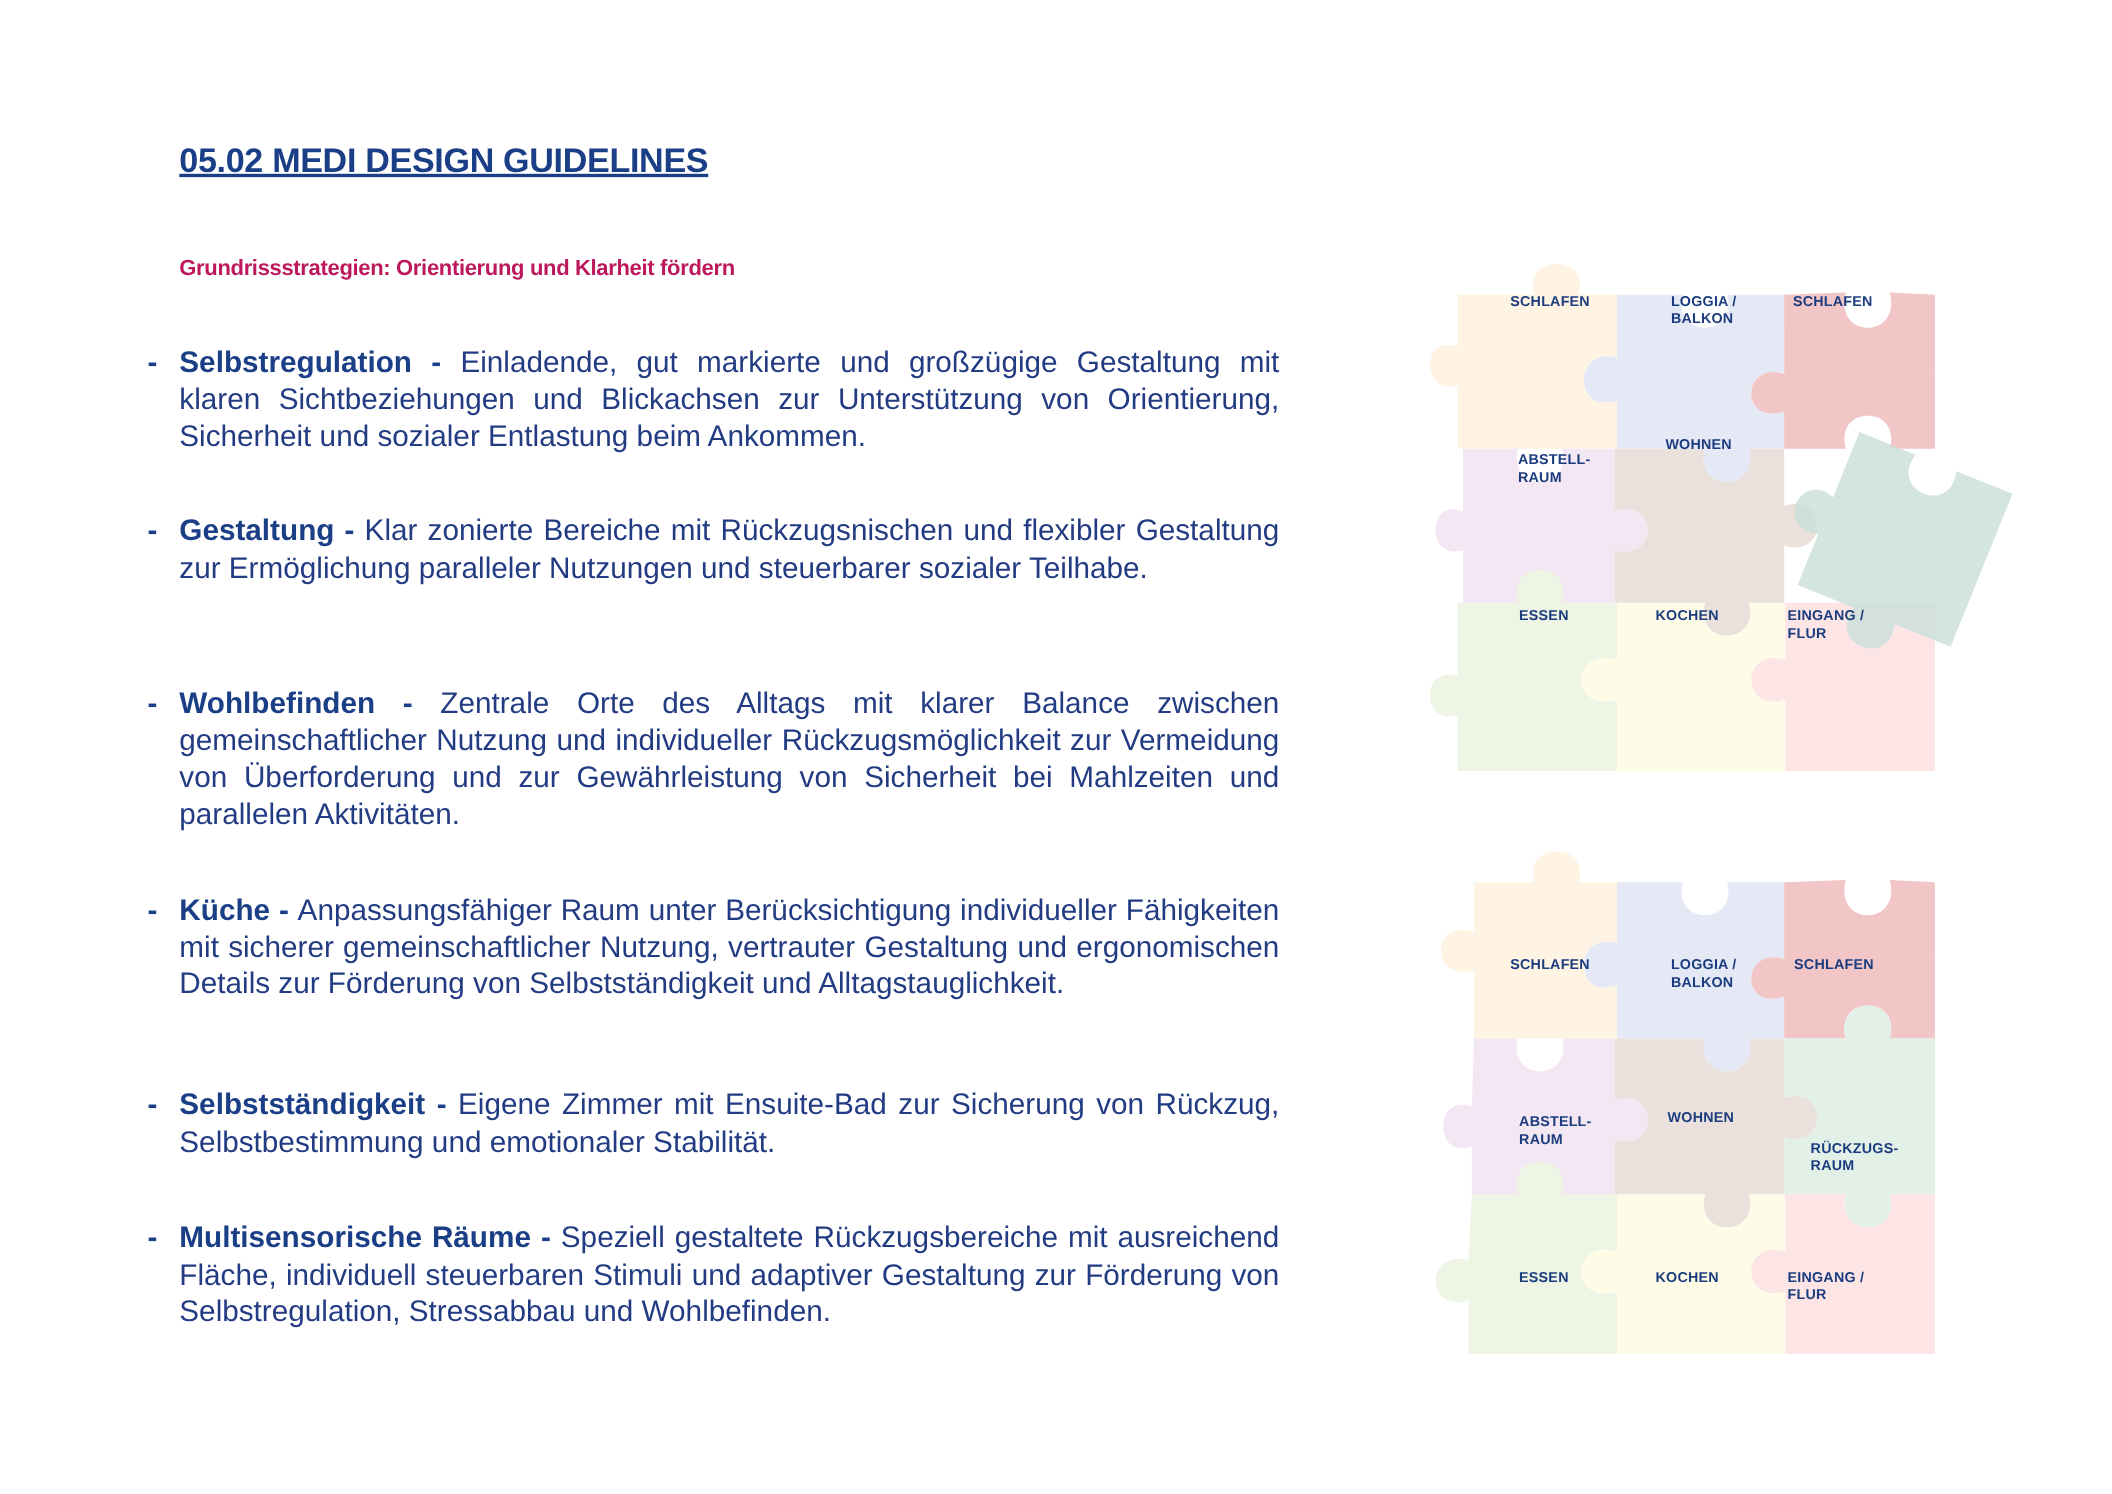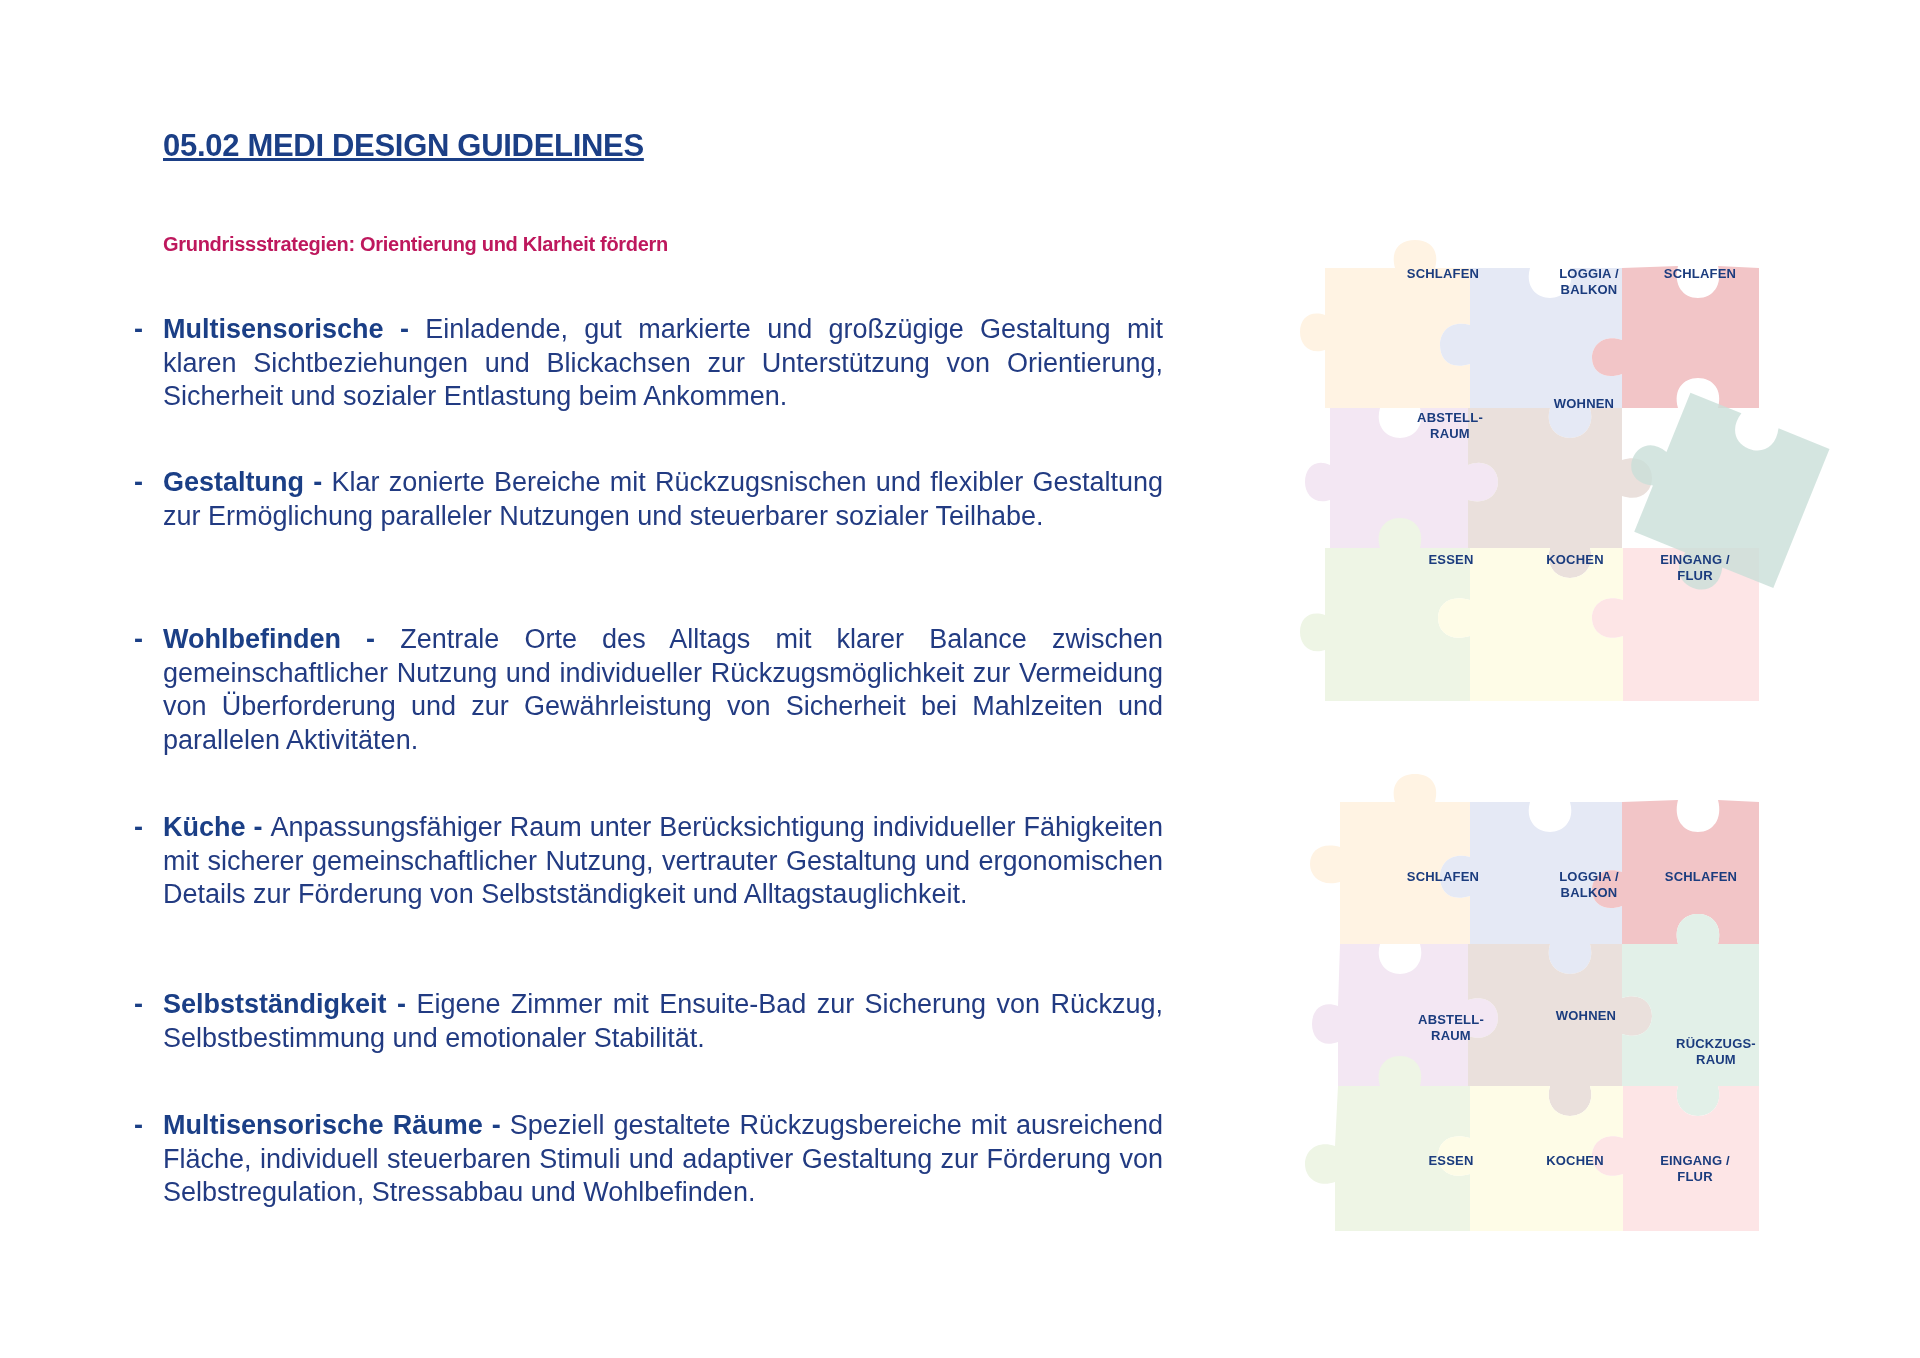--- a/index.html
+++ b/index.html
@@ -4,30 +4,30 @@
 <style>
   html, body { margin:0; padding:0; background:#ffffff; }
   body { width:1920px; height:1358px; position:relative; overflow:hidden; font-family:"Liberation Sans", sans-serif; color:#1c3779; }
   .title { position:absolute; left:163px; top:128px; font-size:31px; font-weight:bold; color:#1b3f86; letter-spacing:-0.3px; margin:0;text-decoration:underline; }
   .subtitle { position:absolute; left:163px; top:233px; font-size:20px; font-weight:bold; color:#be185d; letter-spacing:-0.3px; margin:0; }
   .item { position:absolute; left:163px; width:1000px; font-size:27px; line-height:33.5px; text-align:justify; color:#223b82; font-weight:normal; }
   .item .dash { position:absolute; left:-29px; top:0; font-weight:bold; color:#1b3f86; }
   .item .label { font-weight:bold; color:#1b3f86; }
   .item .sep { font-weight:bold; color:#1b3f86; }
   .puzzle { position:absolute; width:440px; height:440px; }
-  .plabel { position:absolute; width:140px; text-align:center; font-size:13px; font-weight:bold; color:#1b3c7e; line-height:16px; letter-spacing:0.2px; }
+  .plabel { position:absolute; width:140px; text-align:left; font-size:13px; font-weight:bold; color:#1b3c7e; line-height:16px; letter-spacing:0.2px; }
 </style>
 </head>
 <body>
 
 <h1 class="title">05.02 MEDI DESIGN GUIDELINES</h1>
 <h2 class="subtitle">Grundrissstrategien: Orientierung und Klarheit fördern</h2>
 
 <div class="item" style="top:313px;">
-  <span class="dash">-</span><span class="label">Multisensorische</span><span class="sep"> - </span><span>Einladende, gut markierte und großzügige Gestaltung mit klaren Sichtbeziehungen und Blickachsen zur Unterstützung von Orientierung, Sicherheit und sozialer Entlastung beim Ankommen.</span>
+  <span class="dash">-</span><span class="label">Selbstregulation</span><span class="sep"> - </span><span>Einladende, gut markierte und großzügige Gestaltung mit klaren Sichtbeziehungen und Blickachsen zur Unterstützung von Orientierung, Sicherheit und sozialer Entlastung beim Ankommen.</span>
 </div>
 
 <div class="item" style="top:466px;">
   <span class="dash">-</span><span class="label">Gestaltung</span><span class="sep"> - </span><span>Klar zonierte Bereiche mit Rückzugsnischen und flexibler Gestaltung zur Ermöglichung paralleler Nutzungen und steuerbarer sozialer Teilhabe.</span>
 </div>
 
 <div class="item" style="top:623px;">
   <span class="dash">-</span><span class="label">Wohlbefinden</span><span class="sep"> - </span><span>Zentrale Orte des Alltags mit klarer Balance zwischen gemeinschaftlicher Nutzung und individueller Rückzugsmöglichkeit zur Vermeidung von Überforderung und zur Gewährleistung von Sicherheit bei Mahlzeiten und parallelen Aktivitäten.</span>
 </div>
 

